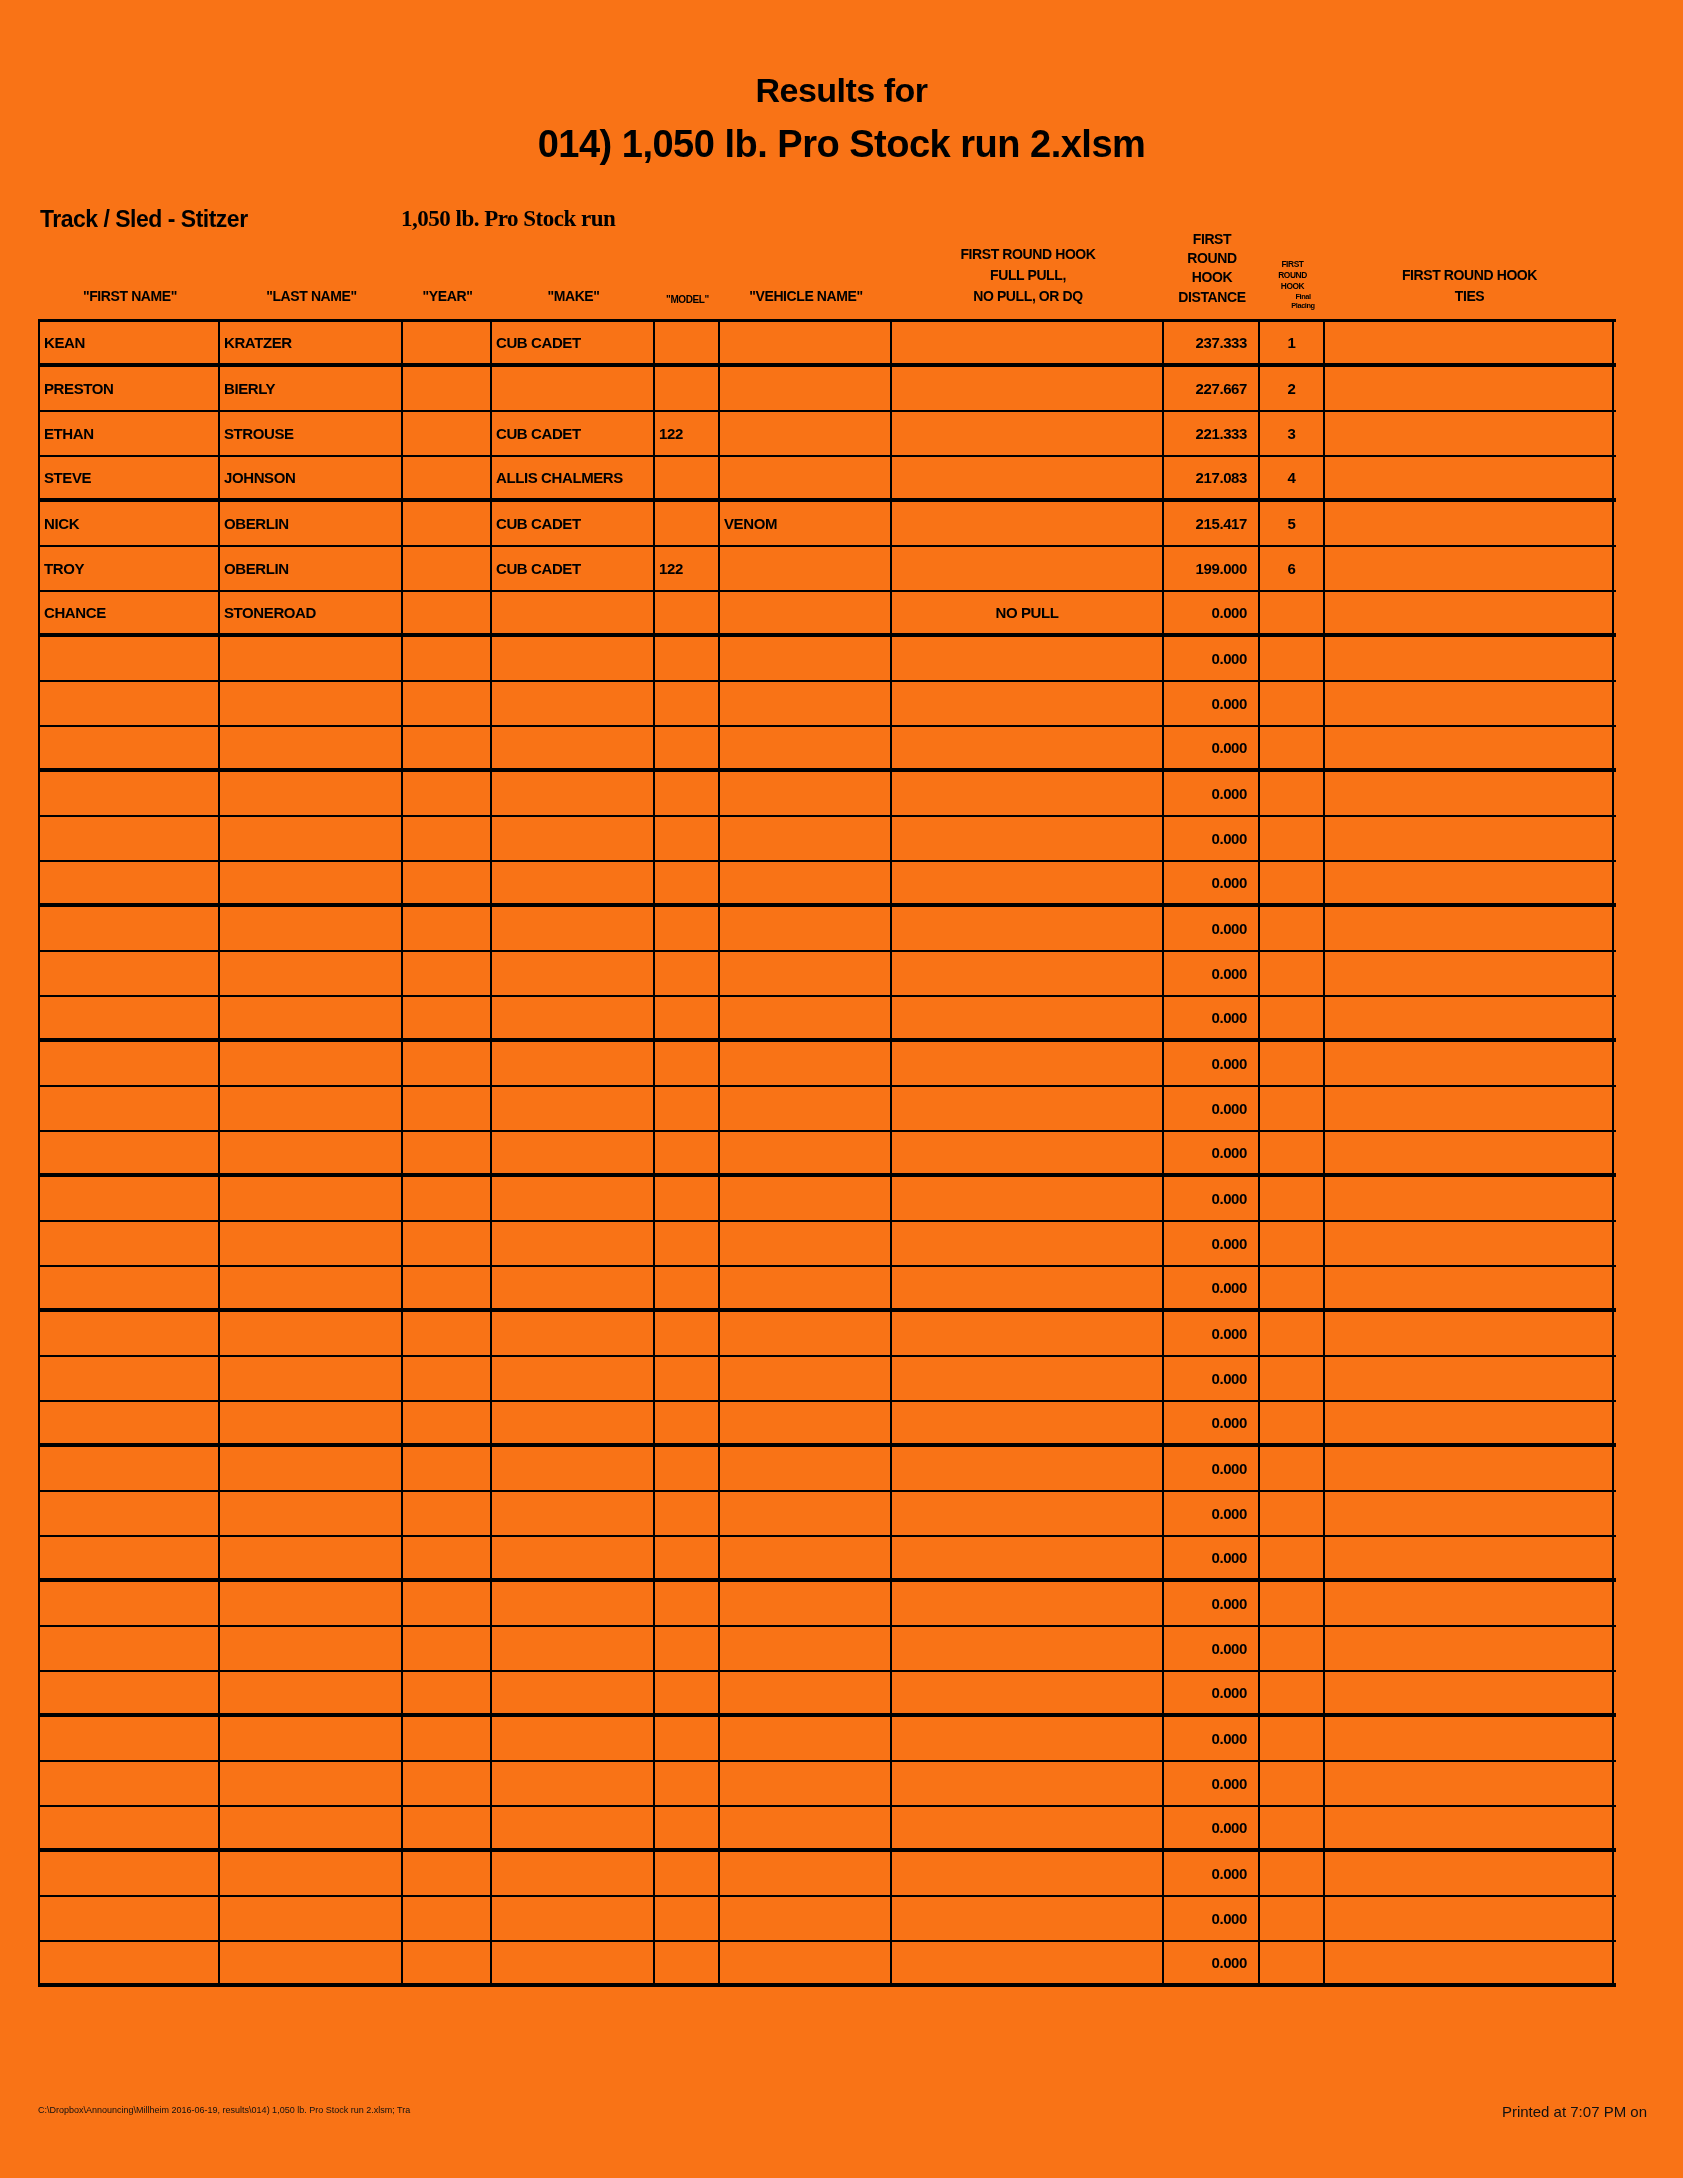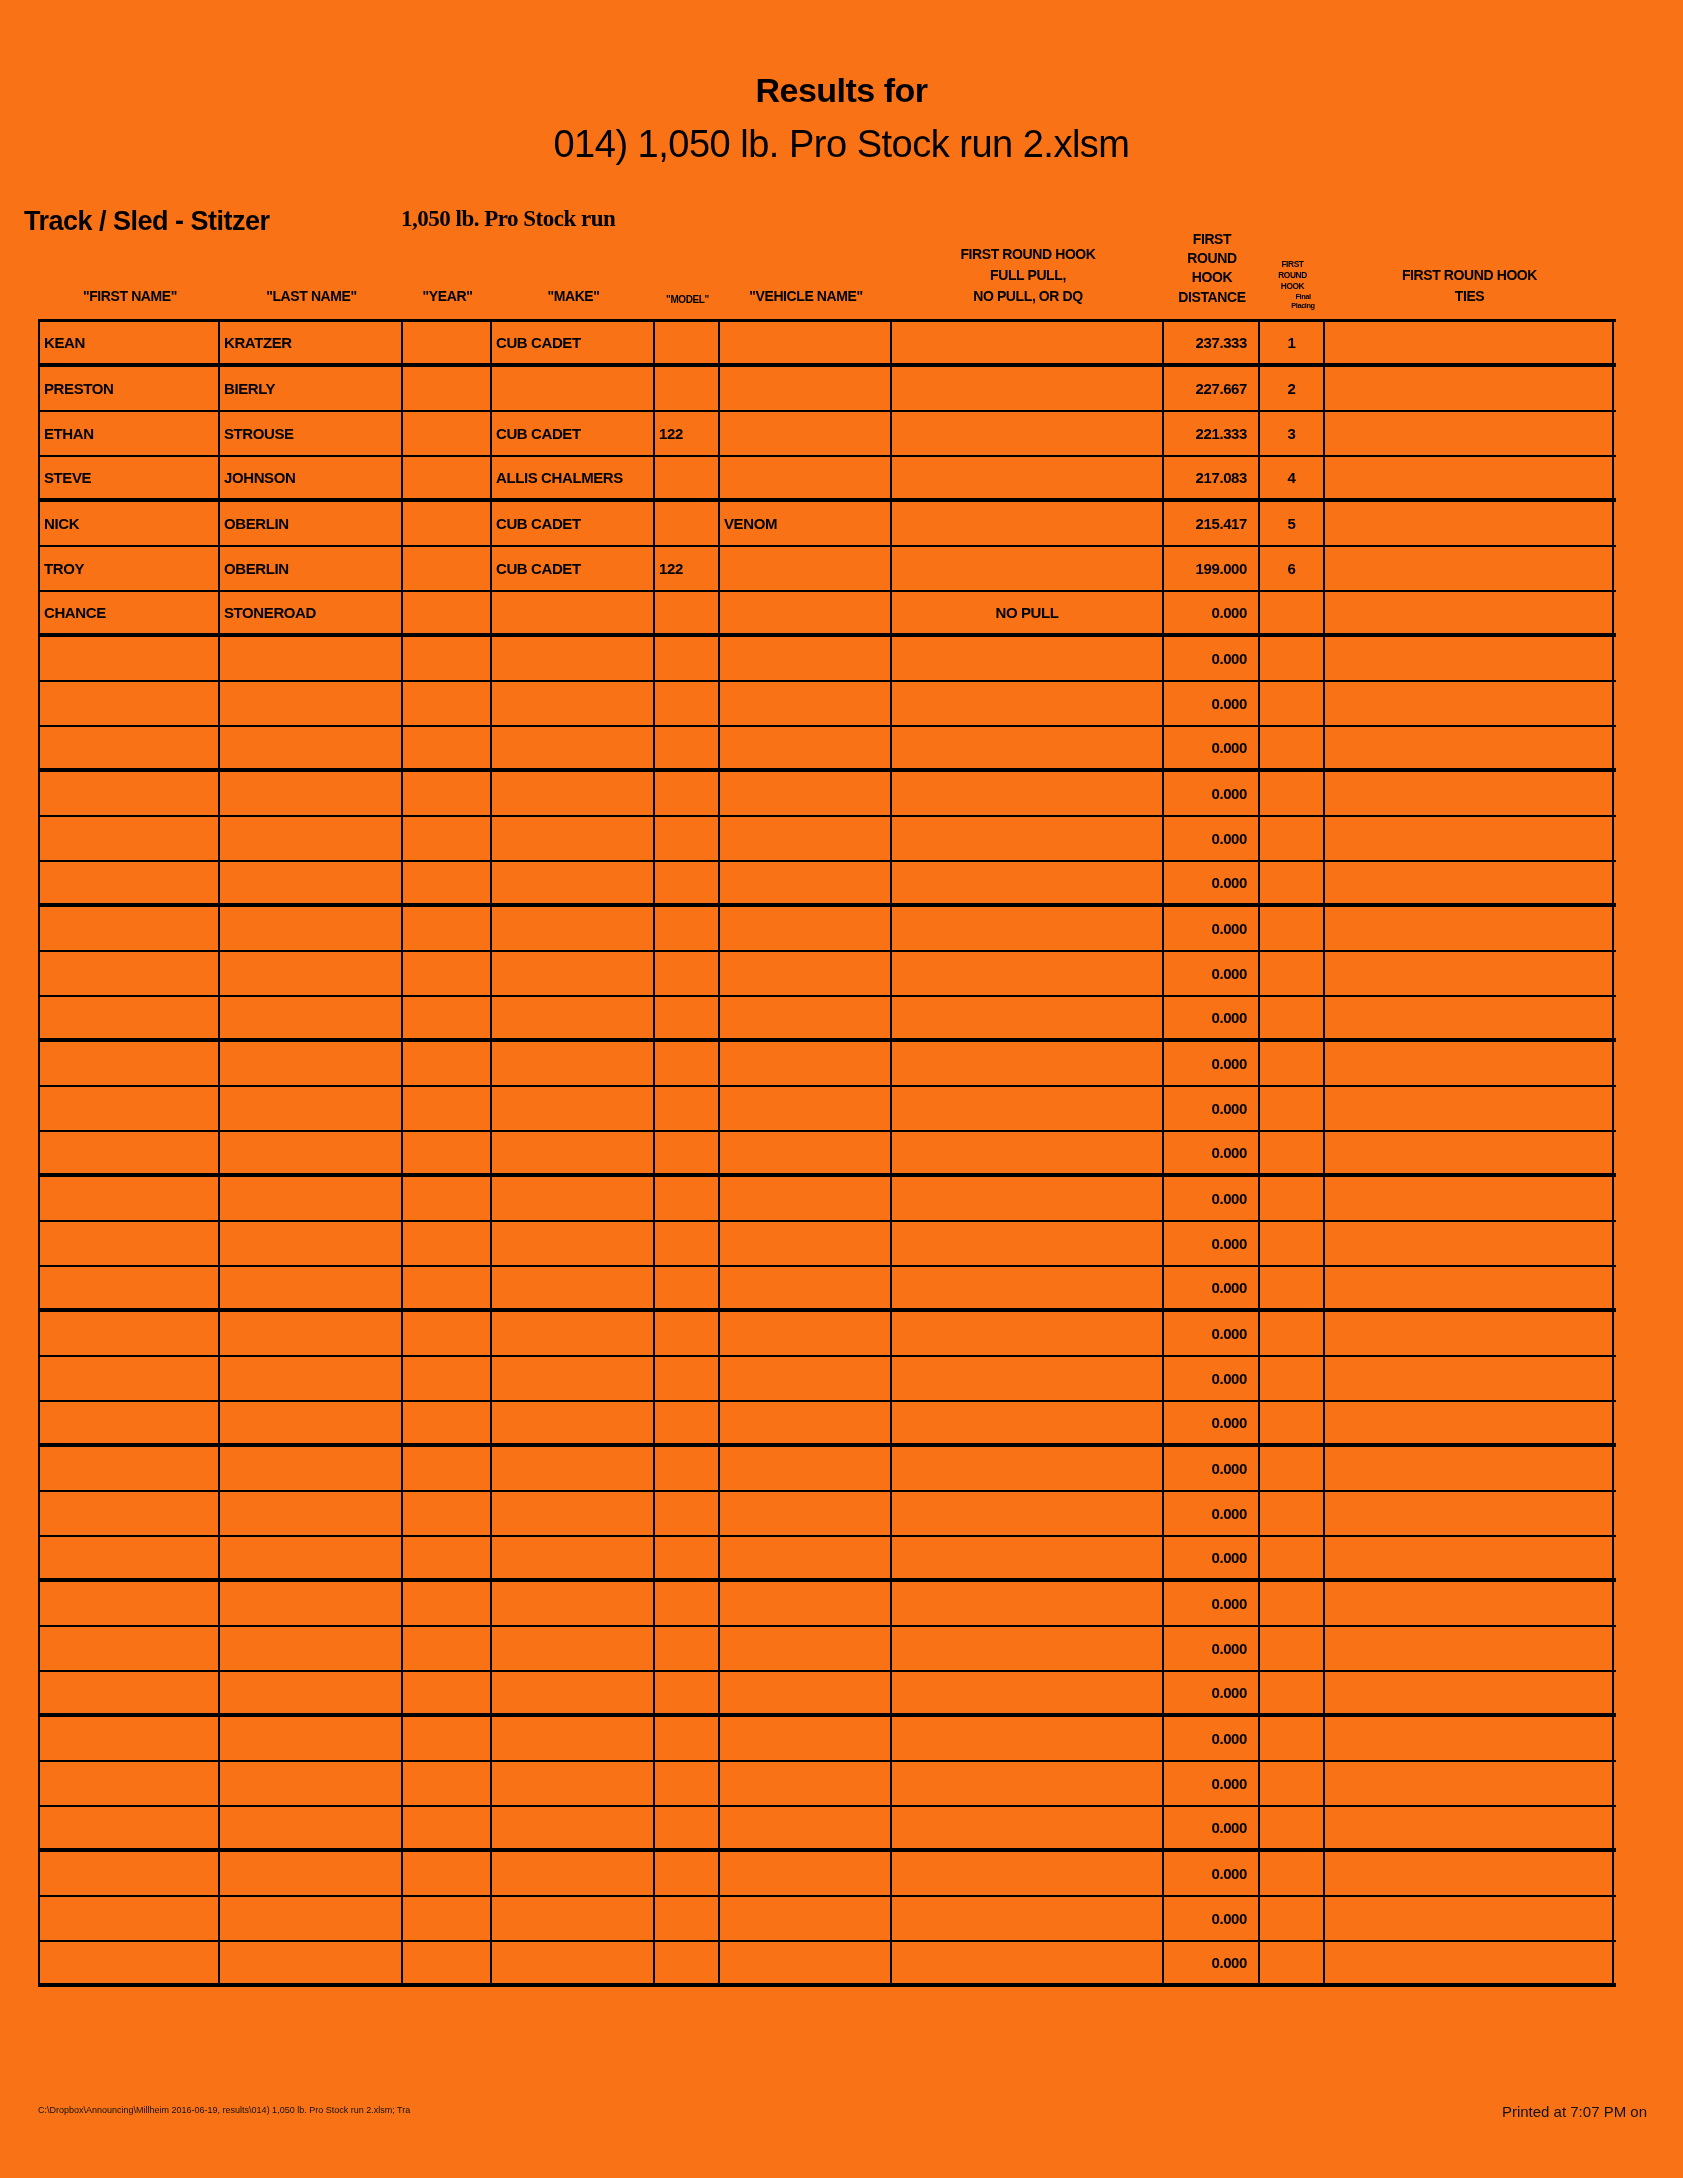--- a/index.html
+++ b/index.html
@@ -4,22 +4,22 @@
 <style>
   html,body{margin:0;padding:0;background:#888;}
   .sheet{
     position:relative;width:1683px;height:2178px;background:#f97316;color:#000;
     font-family:"Liberation Sans","DejaVu Sans",sans-serif;overflow:hidden;margin:0 auto;
   }
   
   .title1{position:absolute;top:71px;left:0;width:100%;text-align:center;
     font-size:34px;font-weight:bold;letter-spacing:-0.5px;}
   .title2{position:absolute;top:123px;left:0;width:100%;text-align:center;
-    font-size:38px;font-weight:normal;letter-spacing:-0.5px;}
-  .tracksled{position:absolute;top:206px;left:24px;font-size:27px;font-weight:bold;letter-spacing:-0.5px;}
+    font-size:38px;font-weight:bold;letter-spacing:-0.5px;}
+  .tracksled{position:absolute;top:206px;left:40px;font-size:23px;font-weight:bold;letter-spacing:-0.5px;}
   .classname{position:absolute;top:206px;left:401px;width:253px;font-size:23px;font-weight:bold;
     letter-spacing:-0.5px;white-space:nowrap;overflow:hidden;font-family:Liberation Serif, serif;}
   
   .c1{width:180px}.c2{width:183px}.c3{width:89px}.c4{width:163px}.c5{width:65px}
   .c6{width:172px}.c7{width:272px}.c8{width:96px}.c9{width:65px}.c10{width:289px}
   
   .thead{position:absolute;left:38px;top:226px;width:1578px;height:93px;
     display:flex;align-items:flex-end;padding-left:2px;box-sizing:border-box;}
   .hcell{display:flex;flex-direction:column;justify-content:flex-end;align-items:center;
     text-align:center;font-weight:bold;font-size:14px;letter-spacing:-0.4px;

